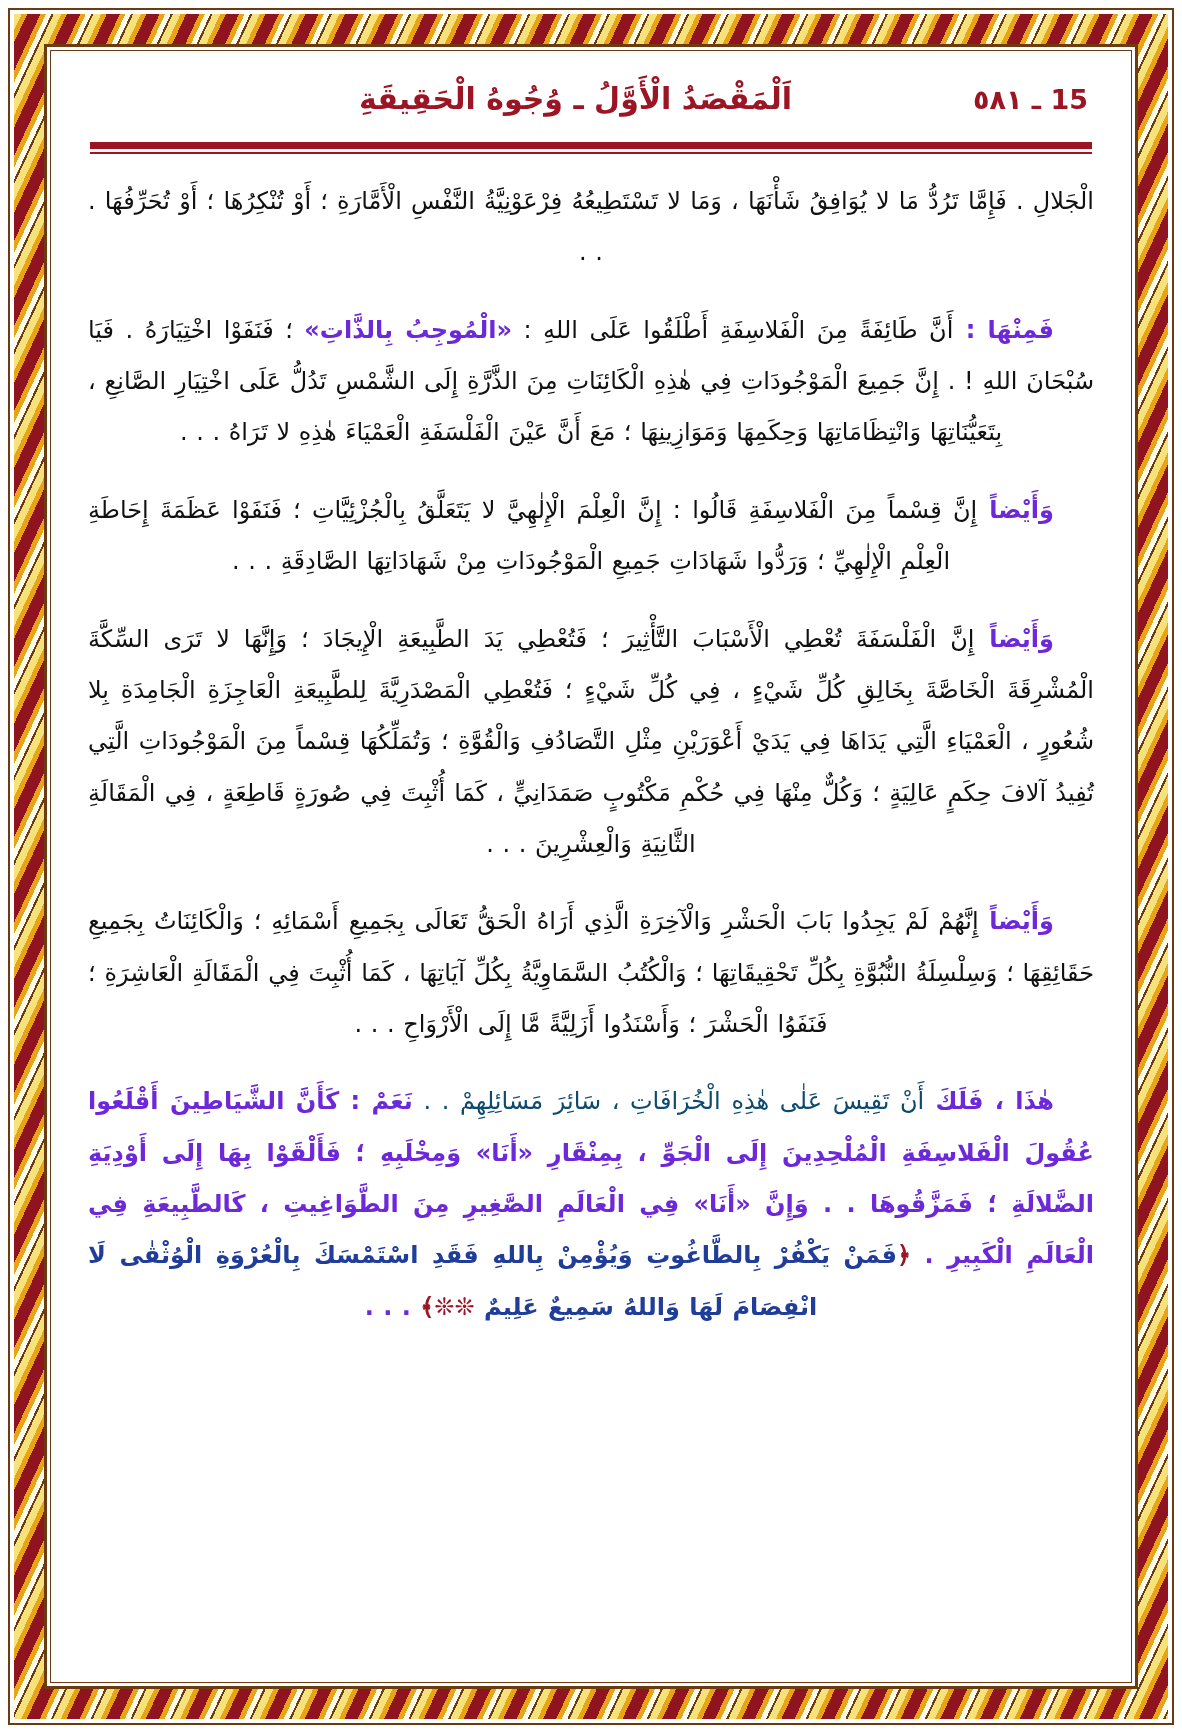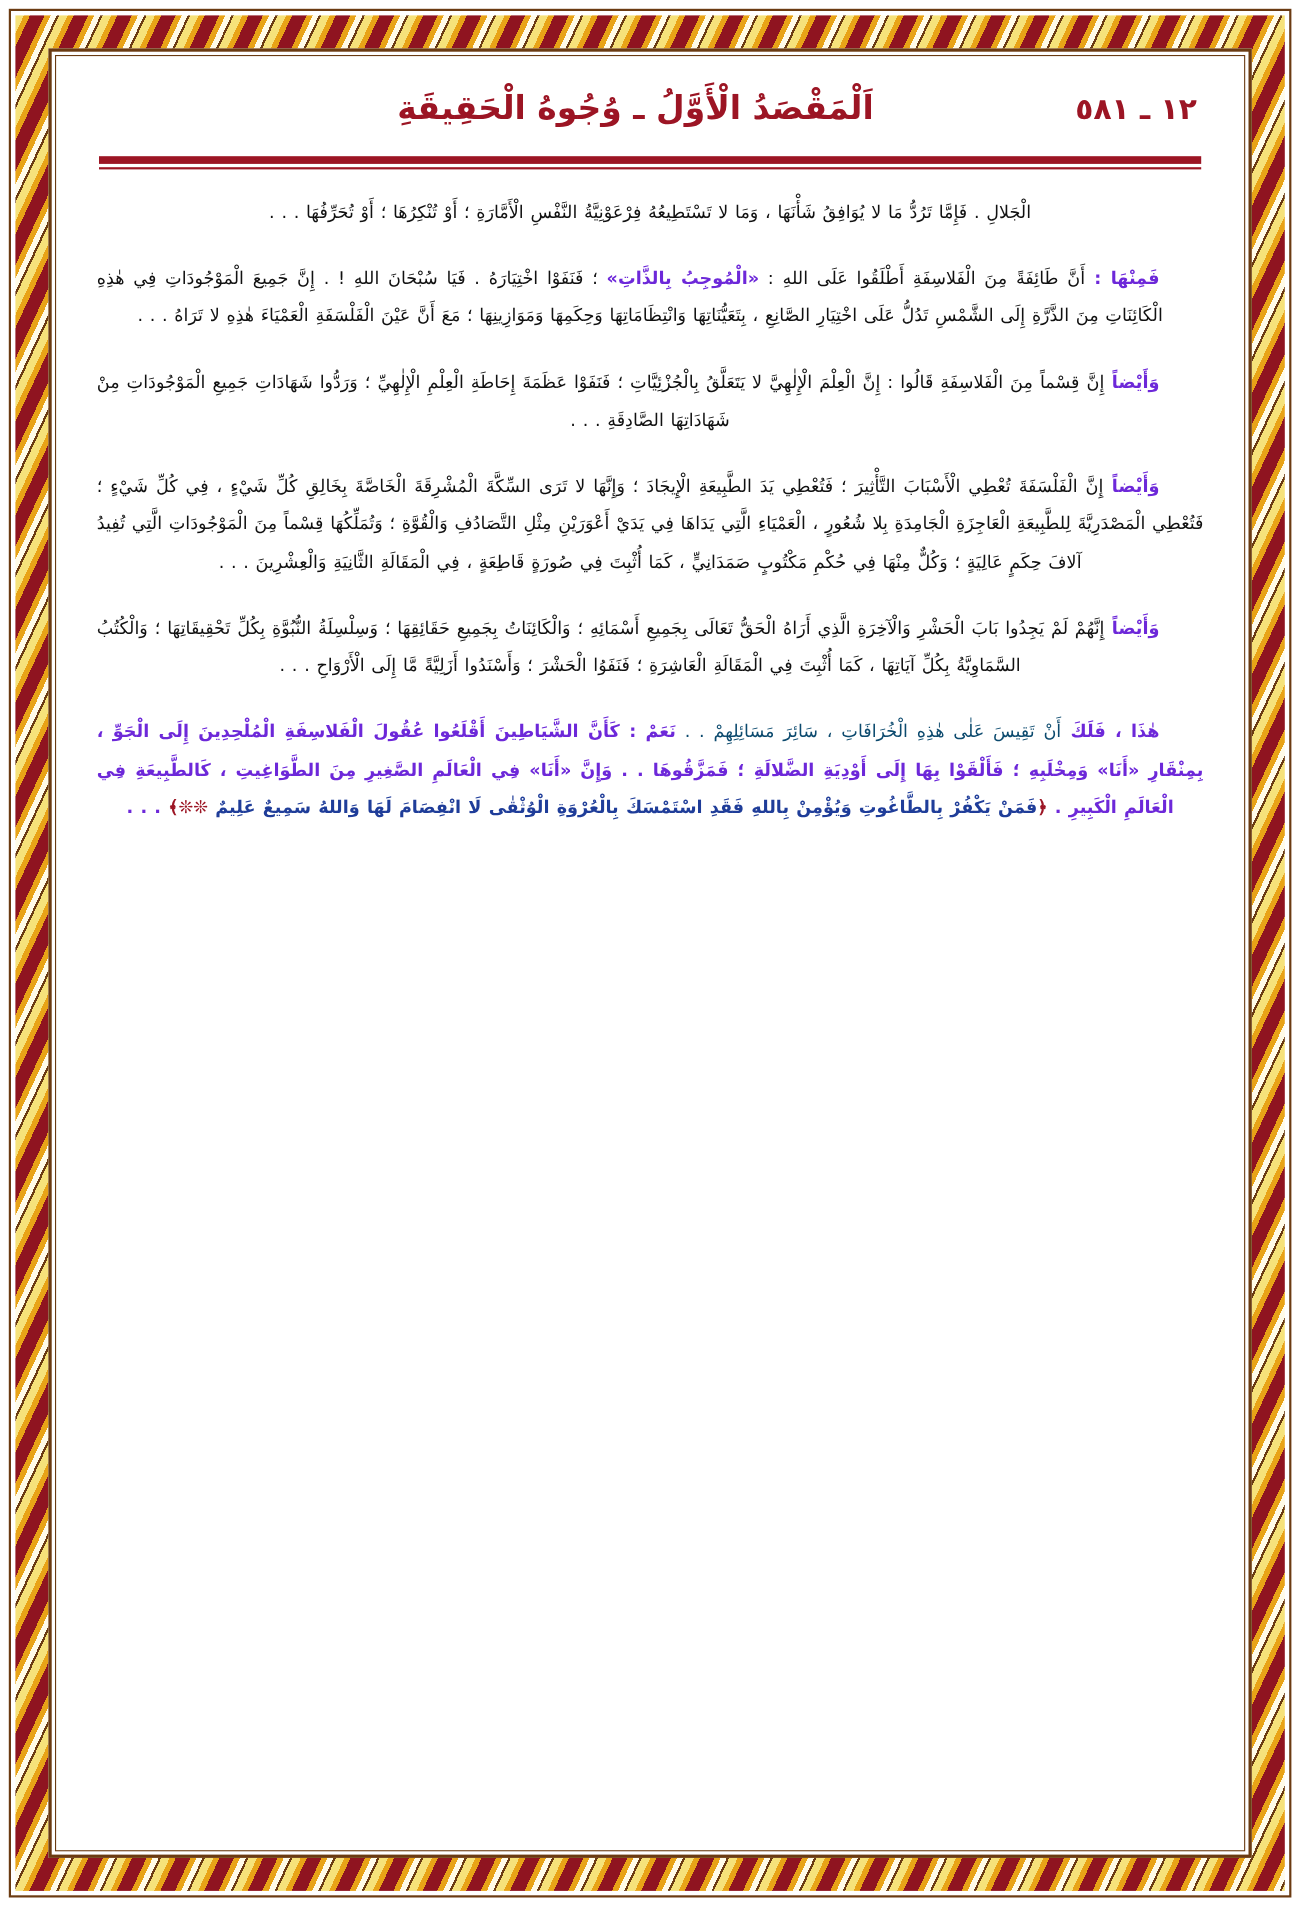--- a/index.html
+++ b/index.html
@@ -114,21 +114,21 @@
   }
 
   
   .body{
     padding-top:22px;
   }
   p.para{
     margin:0 0 26px 0;
     text-align:justify;
     text-align-last:center;
-    font-size:16px;
+    font-size:24px;
     line-height:2.14;
     color:#111111;
     text-indent:40px;
     word-spacing:1px;
   }
   p.para.first{ text-indent:0; }
 
   .red{ color:#6d28d9; font-weight:bold; }
   .ayah{ color:#1f3d99; font-weight:bold; }
   .orn{ color:#9c1524; font-weight:bold; }
@@ -146,21 +146,21 @@
 
   <div class="frame-outer"></div>
 
   <div class="frame-chain"></div>
   <div class="frame-chain-inner"></div>
   <div class="frame-inner2"></div>
 
   <div class="content">
 
     <div class="header">
-      <div class="page-number">١٢ ـ ٥٨١</div>
+      <div class="page-number">15 ـ ٥٨١</div>
       <div class="header-title">اَلْمَقْصَدُ الْأَوَّلُ ـ وُجُوهُ الْحَقِيقَةِ</div>
     </div>
 
     <div class="rule"></div>
 
     <div class="body">
       <p class="para first"><span class="blk">الْجَلالِ . فَإِمَّا تَرُدُّ مَا لا يُوَافِقُ شَأْنَهَا ، وَمَا لا تَسْتَطِيعُهُ فِرْعَوْنِيَّةُ النَّفْسِ الْأَمَّارَةِ ؛ أَوْ تُنْكِرُهَا ؛ أَوْ تُحَرِّفُهَا . . .</span></p>
       <p class="para"><span class="red">فَمِنْهَا : </span><span class="blk">أَنَّ طَائِفَةً مِنَ الْفَلاسِفَةِ أَطْلَقُوا عَلَى اللهِ : </span><span class="red">«الْمُوجِبُ بِالذَّاتِ»</span><span class="blk"> ؛ فَنَفَوْا اخْتِيَارَهُ . فَيَا سُبْحَانَ اللهِ ! . إِنَّ جَمِيعَ الْمَوْجُودَاتِ فِي هٰذِهِ الْكَائِنَاتِ مِنَ الذَّرَّةِ إِلَى الشَّمْسِ تَدُلُّ عَلَى اخْتِيَارِ الصَّانِعِ ، بِتَعَيُّنَاتِهَا وَانْتِظَامَاتِهَا وَحِكَمِهَا وَمَوَازِينِهَا ؛ مَعَ أَنَّ عَيْنَ الْفَلْسَفَةِ الْعَمْيَاءَ هٰذِهِ لا تَرَاهُ . . .</span></p>
       <p class="para"><span class="red">وَأَيْضاً </span><span class="blk">إِنَّ قِسْماً مِنَ الْفَلاسِفَةِ قَالُوا : إِنَّ الْعِلْمَ الْإِلٰهِيَّ لا يَتَعَلَّقُ بِالْجُزْئِيَّاتِ ؛ فَنَفَوْا عَظَمَةَ إِحَاطَةِ الْعِلْمِ الْإِلٰهِيِّ ؛ وَرَدُّوا شَهَادَاتِ جَمِيعِ الْمَوْجُودَاتِ مِنْ شَهَادَاتِهَا الصَّادِقَةِ . . .</span></p>
       <p class="para"><span class="red">وَأَيْضاً </span><span class="blk">إِنَّ الْفَلْسَفَةَ تُعْطِي الْأَسْبَابَ التَّأْثِيرَ ؛ فَتُعْطِي يَدَ الطَّبِيعَةِ الْإِيجَادَ ؛ وَإِنَّهَا لا تَرَى السِّكَّةَ الْمُشْرِقَةَ الْخَاصَّةَ بِخَالِقِ كُلِّ شَيْءٍ ، فِي كُلِّ شَيْءٍ ؛ فَتُعْطِي الْمَصْدَرِيَّةَ لِلطَّبِيعَةِ الْعَاجِزَةِ الْجَامِدَةِ بِلا شُعُورٍ ، الْعَمْيَاءِ الَّتِي يَدَاهَا فِي يَدَيْ أَعْوَرَيْنِ مِثْلِ التَّصَادُفِ وَالْقُوَّةِ ؛ وَتُمَلِّكُهَا قِسْماً مِنَ الْمَوْجُودَاتِ الَّتِي تُفِيدُ آلافَ حِكَمٍ عَالِيَةٍ ؛ وَكُلٌّ مِنْهَا فِي حُكْمِ مَكْتُوبٍ صَمَدَانِيٍّ ، كَمَا أُثْبِتَ فِي صُورَةٍ قَاطِعَةٍ ، فِي الْمَقَالَةِ الثَّانِيَةِ وَالْعِشْرِينَ . . .</span></p>

